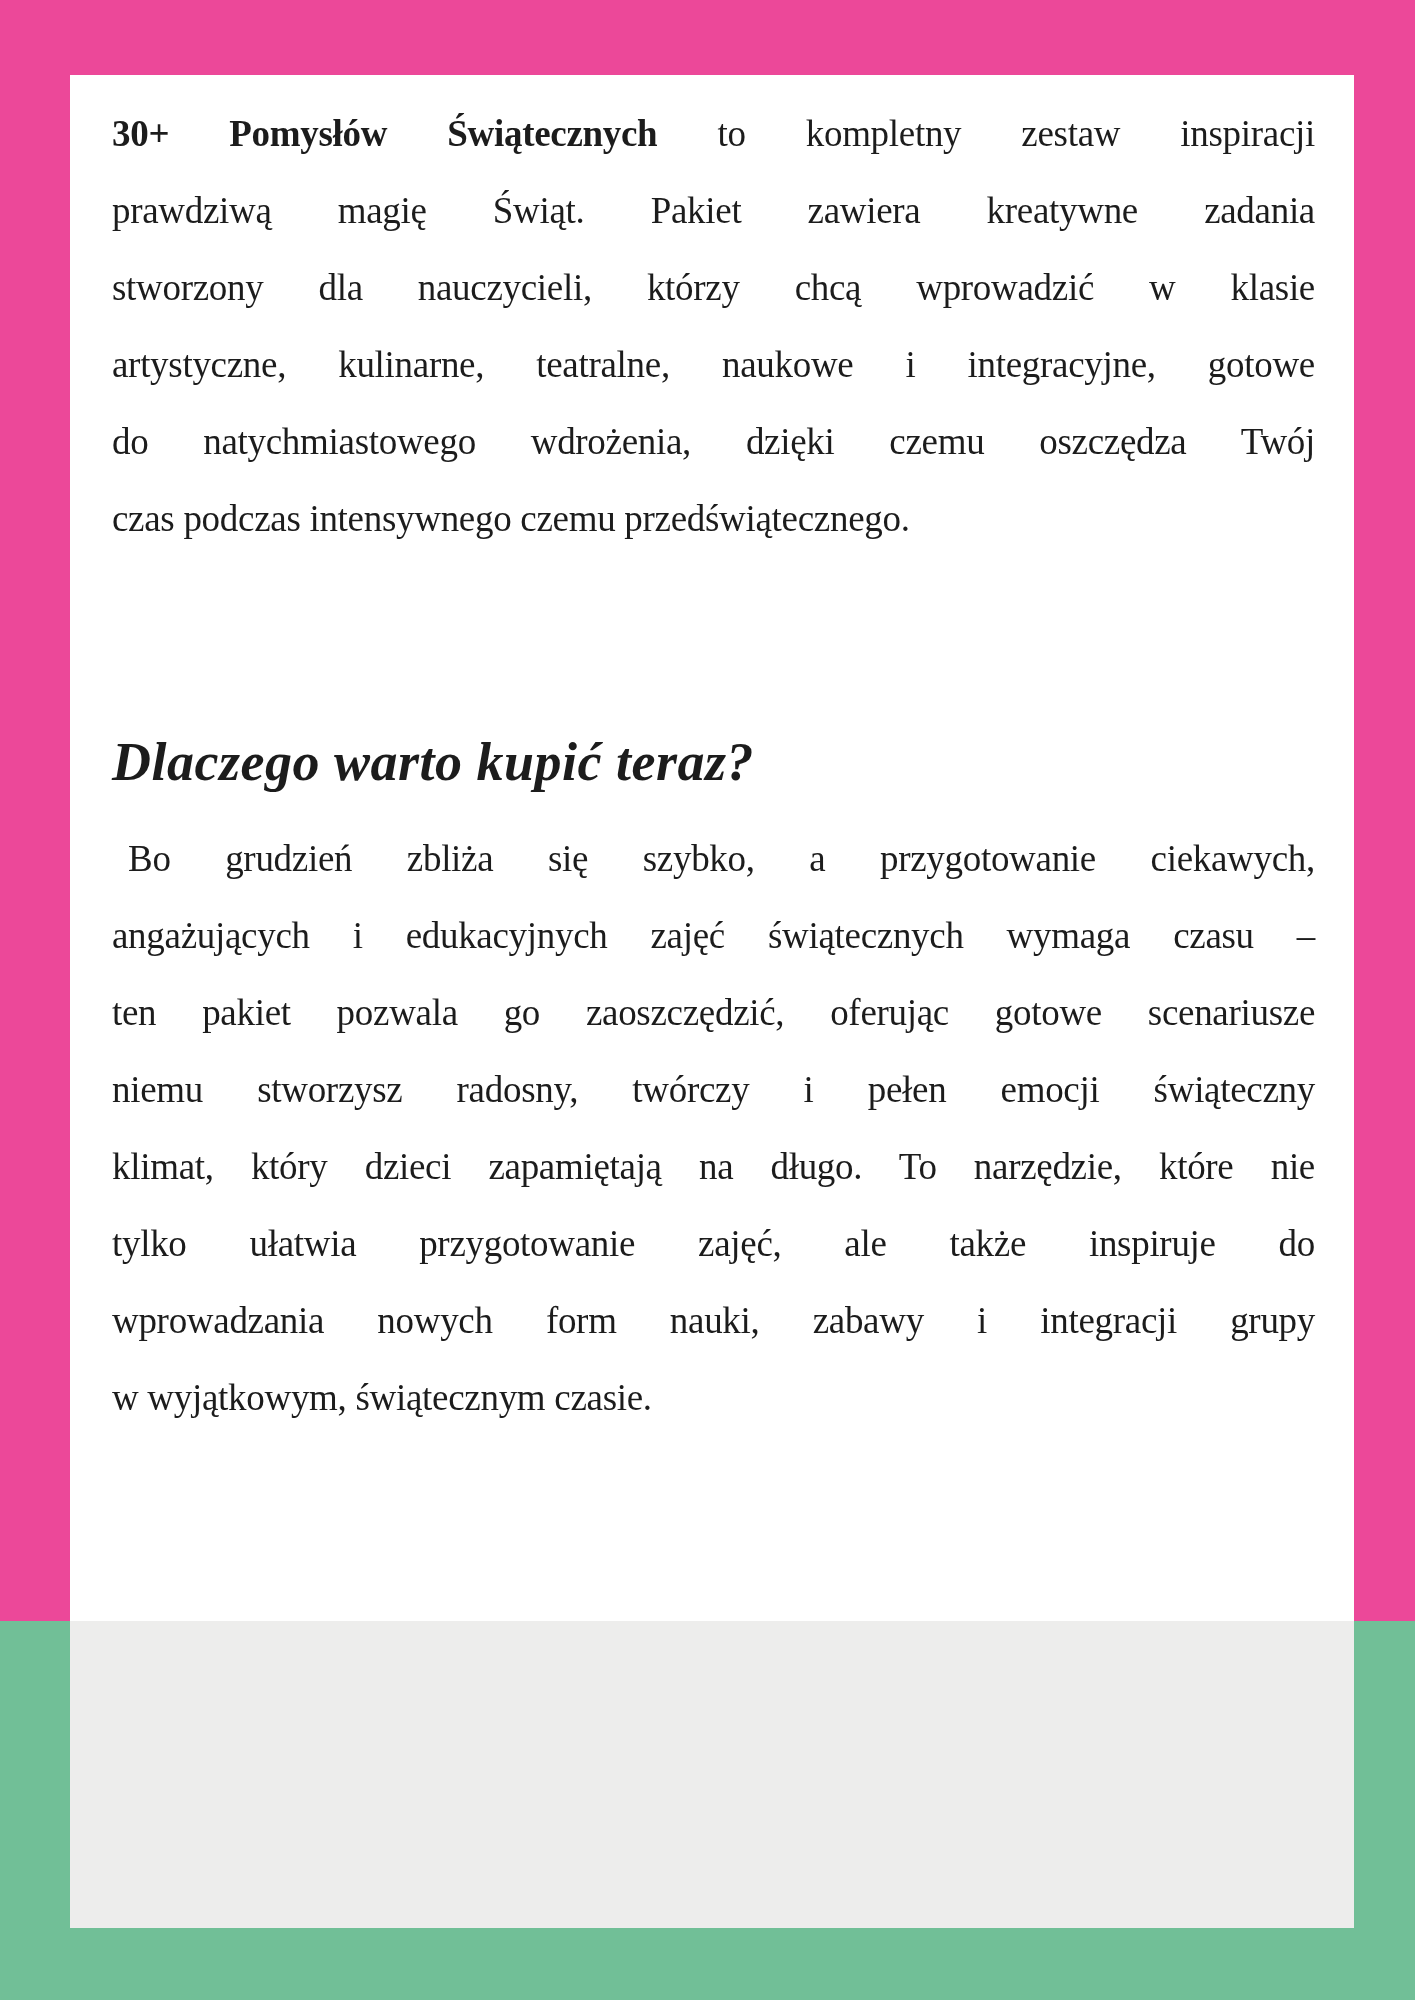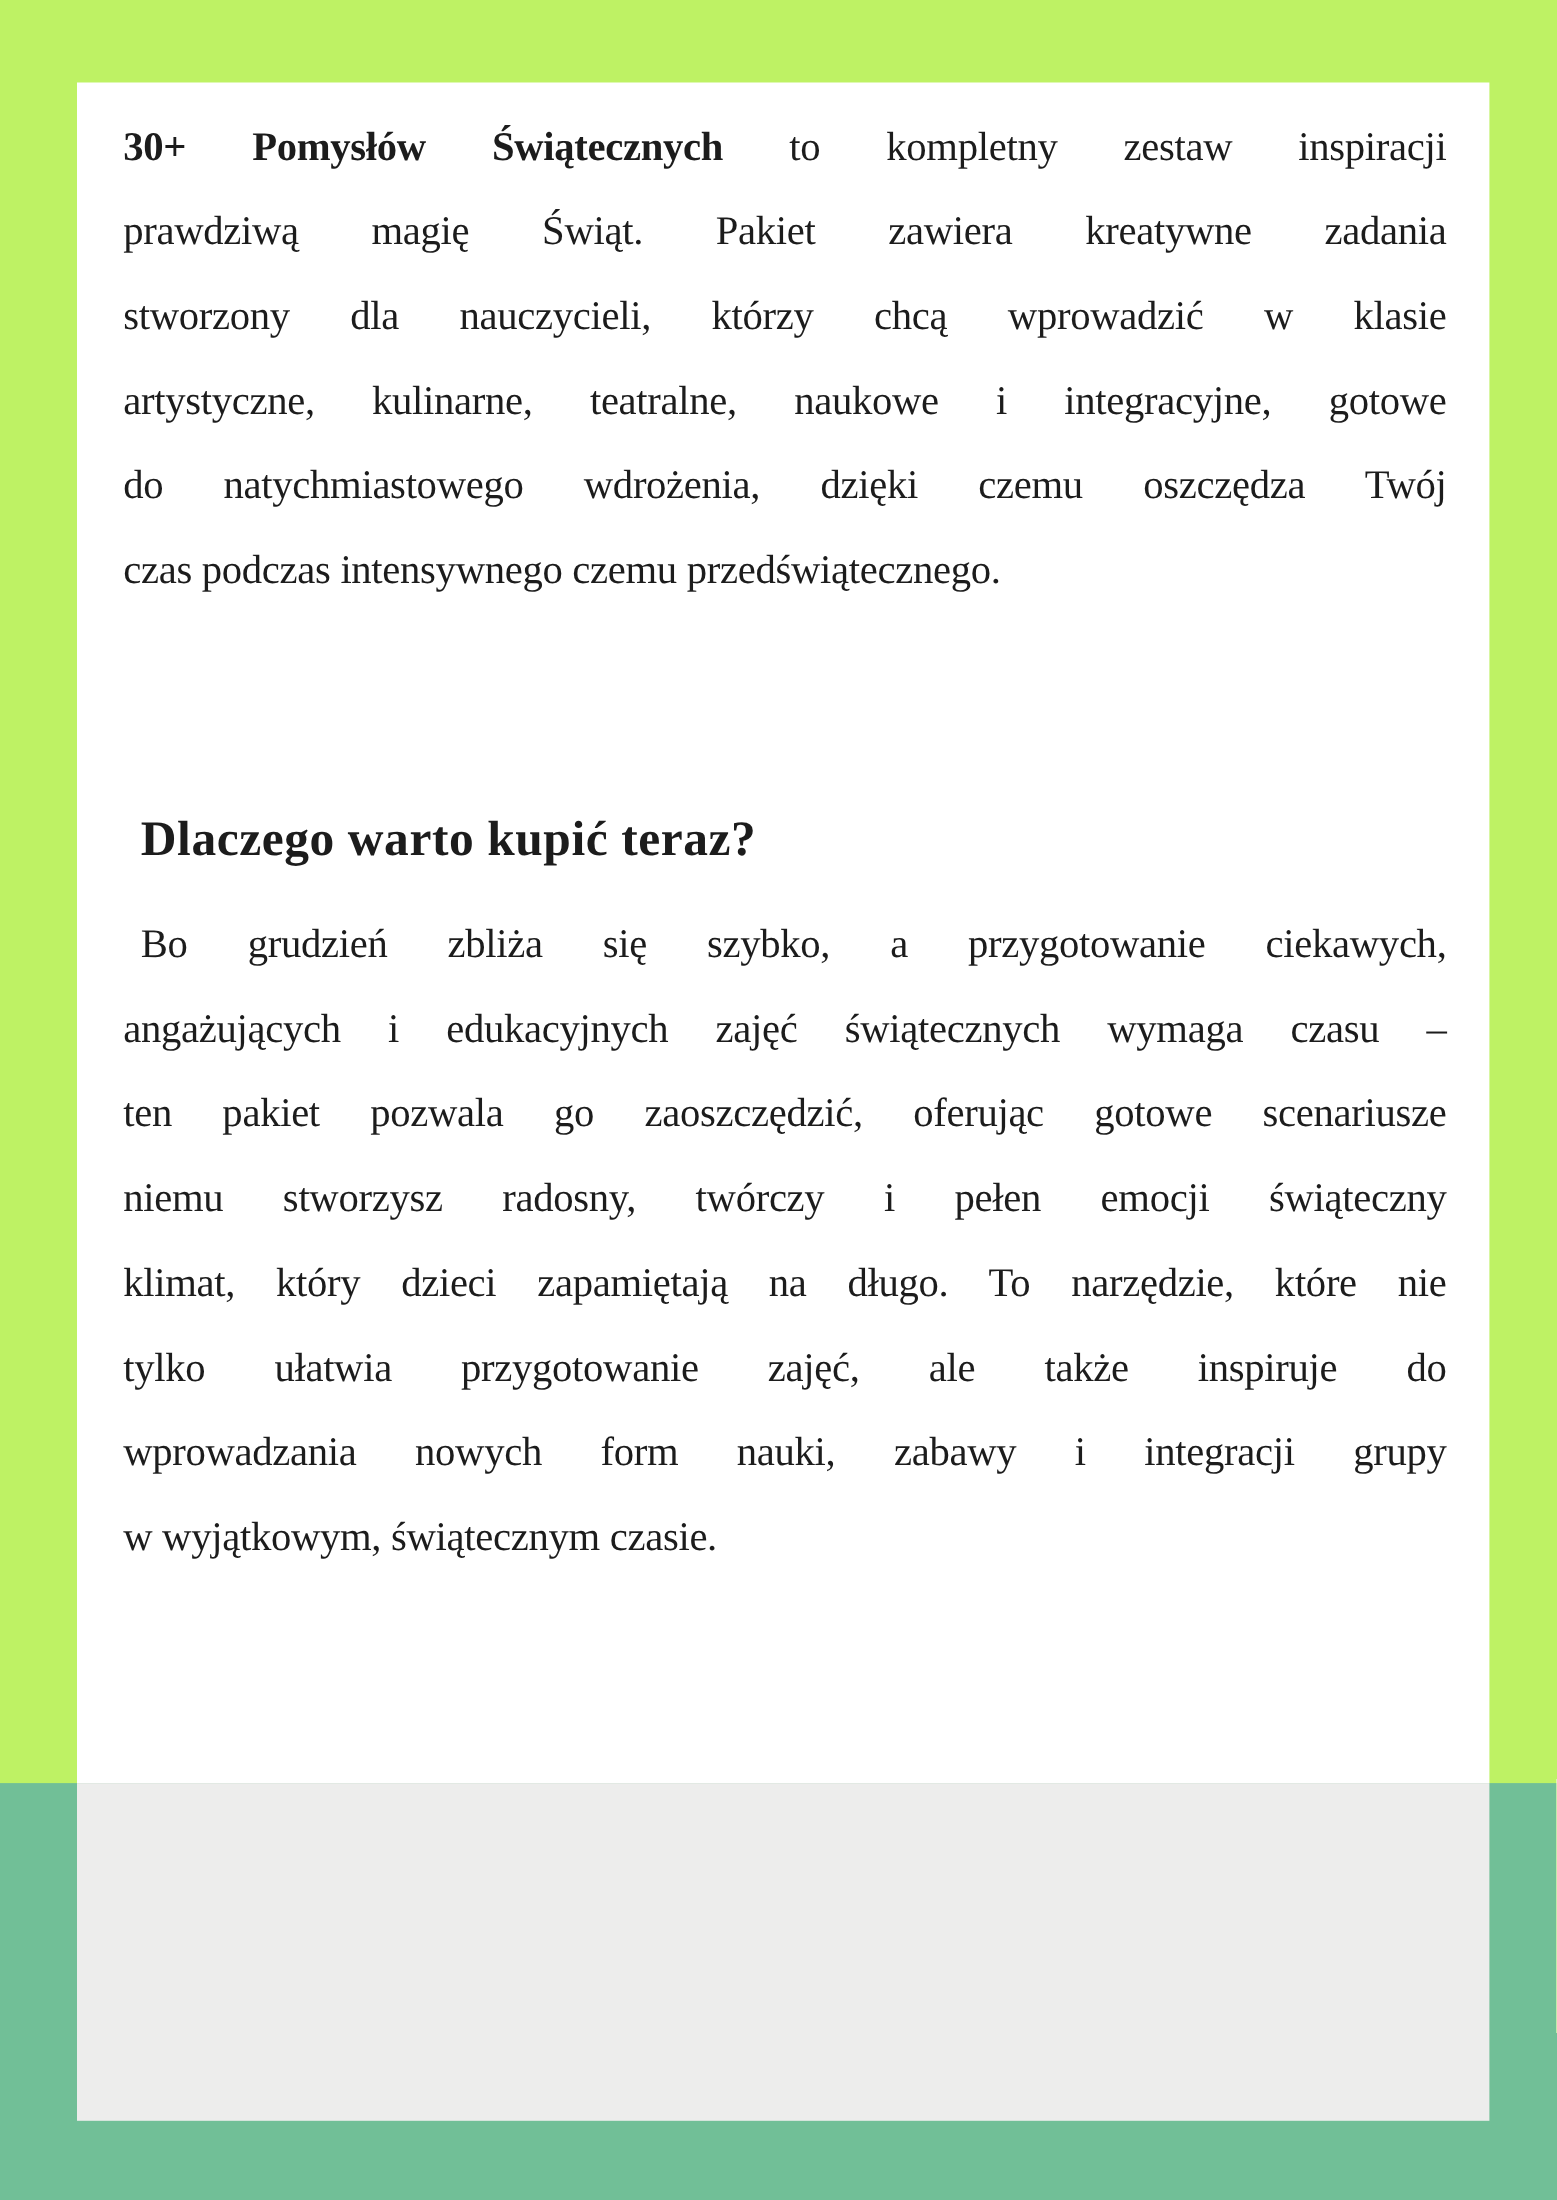--- a/index.html
+++ b/index.html
@@ -8,21 +8,21 @@
   }
   body {
     width: 1415px;
     height: 2000px;
     font-family: "Liberation Serif", serif;
   }
   .page {
     position: relative;
     width: 1415px;
     height: 2000px;
-    background: #bef264; 
+    background: #ec4899; 
     overflow: hidden;
   }
   
   .band-bottom {
     position: absolute;
     left: 0;
     top: 1621px;
     width: 100%;
     height: 379px;
     background: #71bf97;
@@ -60,25 +60,26 @@
     text-align: justify;
     text-align-last: justify;
   }
   .jline.last {
     text-align-last: left;
   }
   .body-par .jline:first-child {
     text-indent: 16px;
   }
   .heading {
+    font-style: italic;
     font-weight: bold;
-    font-size: 45px;
+    font-size: 54px;
     line-height: 60px;
     letter-spacing: 0.5px;
-    margin: 175px 0 28px 16px;
+    margin: 175px 0 28px 0;
   }
 </style>
 </head>
 <body>
 
 <div class="page">
   <div class="band-bottom"></div>
   <div class="panel-white"></div>
   <div class="panel-gray"></div>
 

